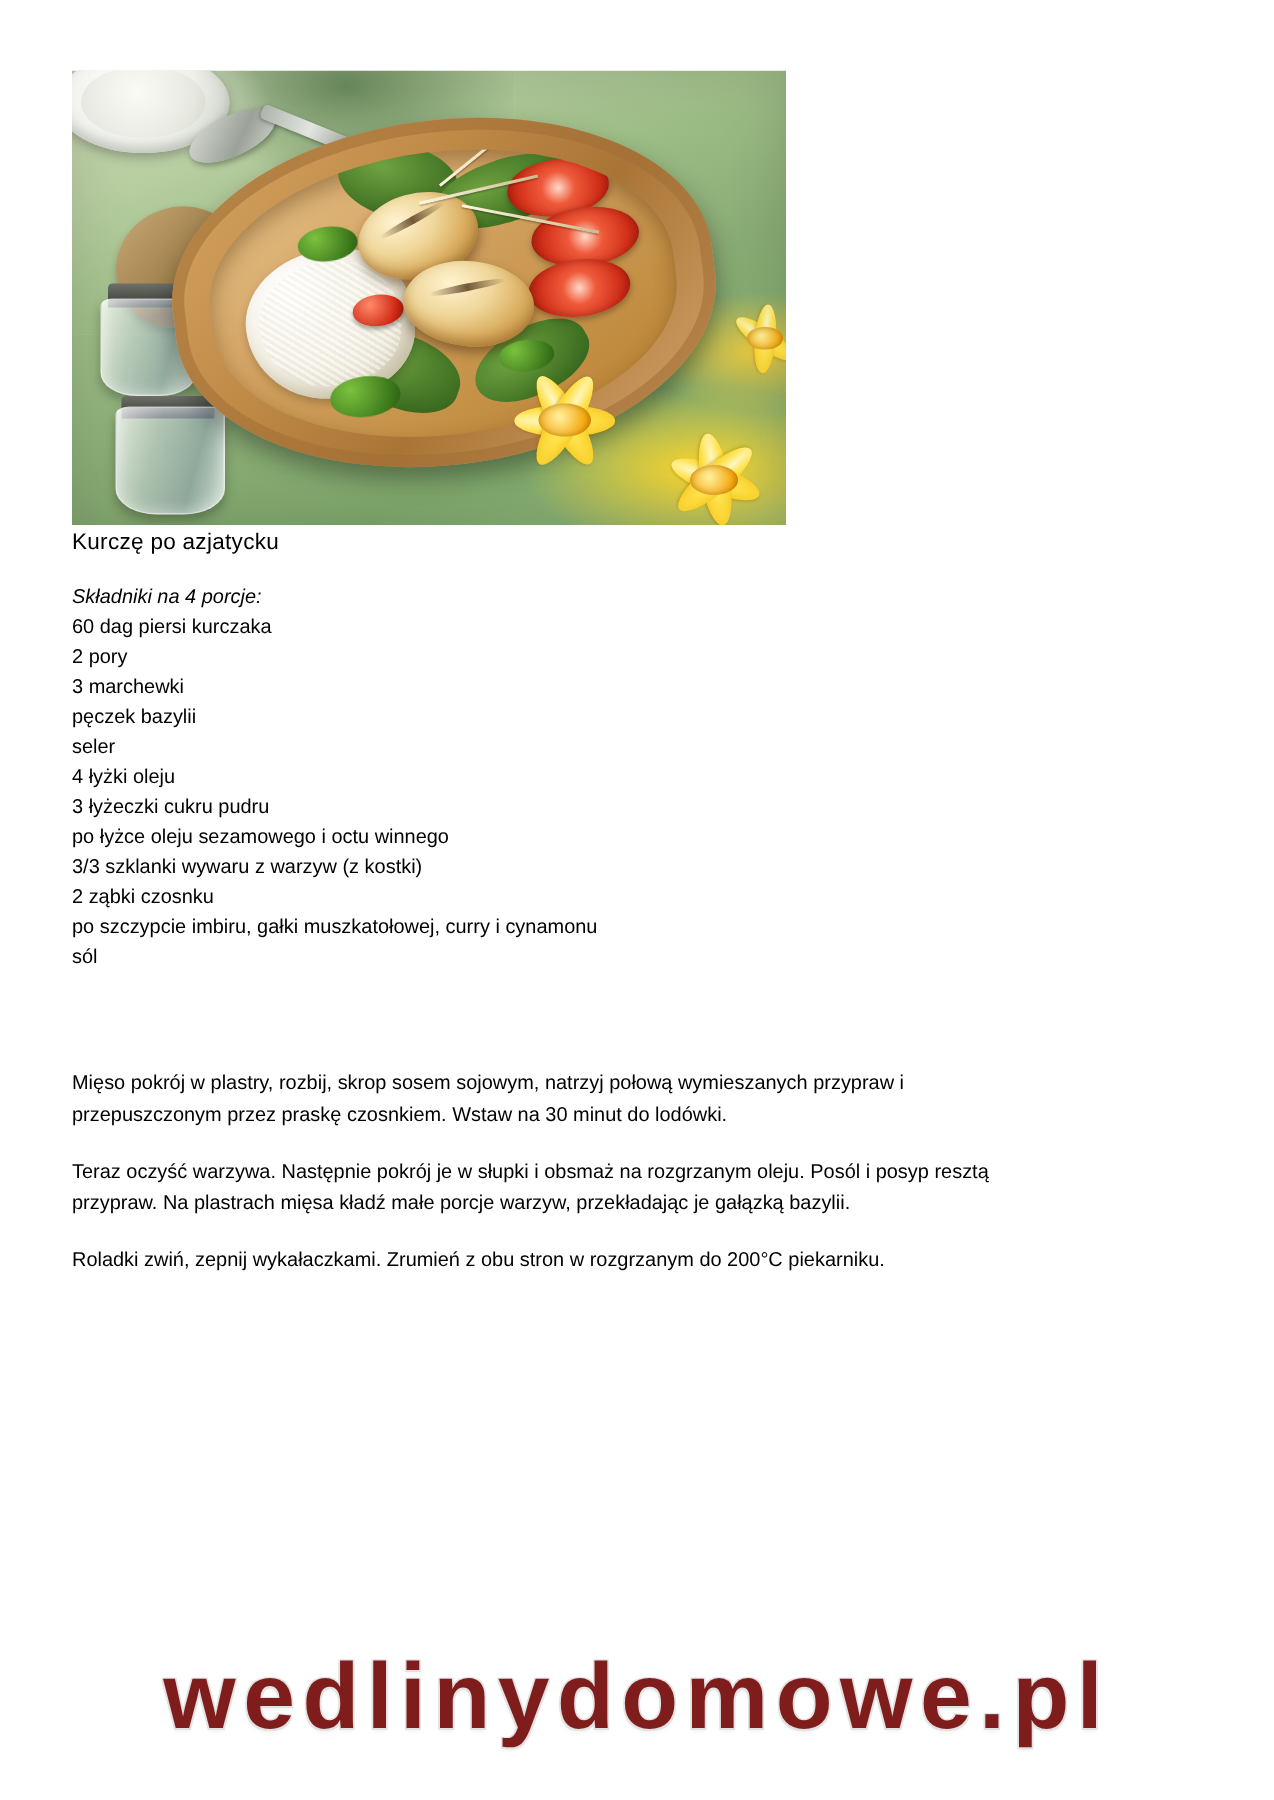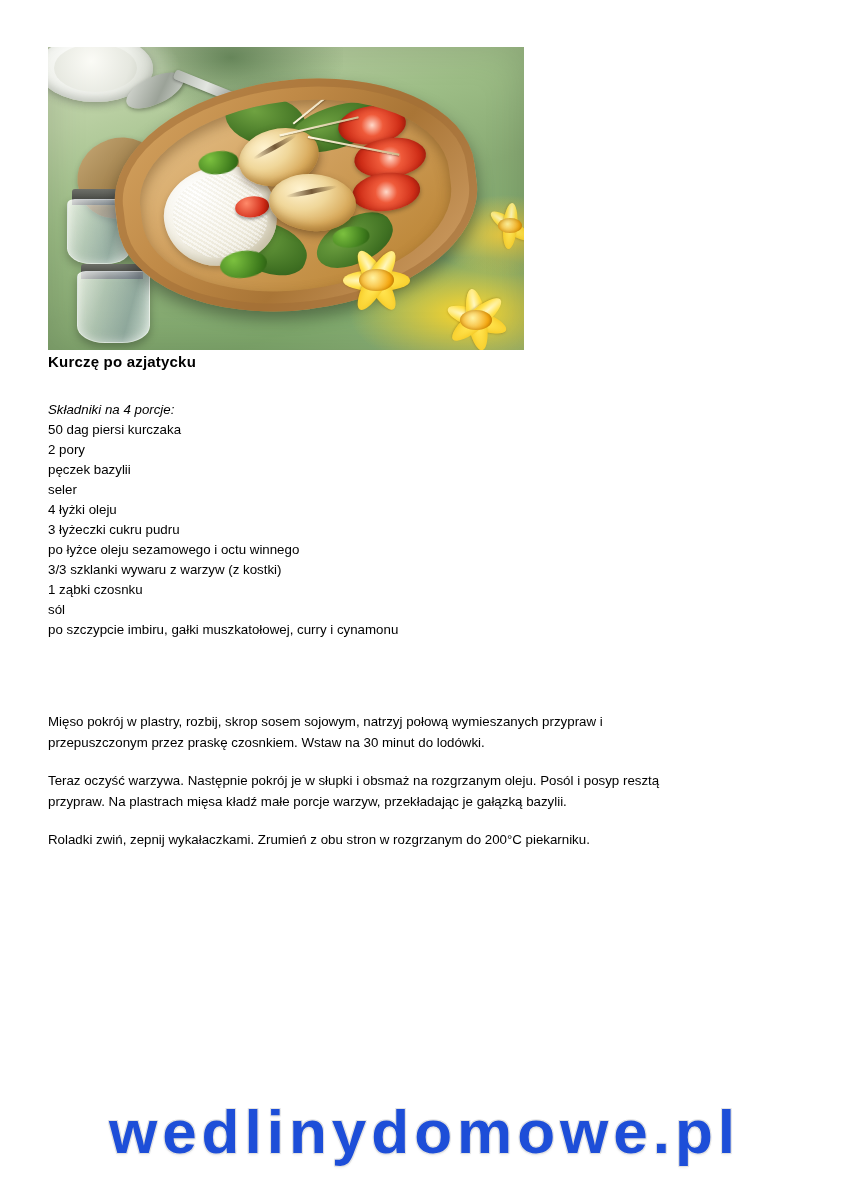--- a/index.html
+++ b/index.html
@@ -246,27 +246,27 @@
   }
   .f1 { left: 56%; top: 64%; width: 26%; height: 26%; }
   .f2 { left: 78%; top: 78%; width: 24%; height: 24%; }
   .f3 { left: 88%; top: 50%; width: 18%; height: 18%; opacity: .9; }
   
   .title {
     position: absolute;
     left: 48px;
     top: 353px;
     font-size: 15px;
-    font-weight: bold;
+    font-weight: normal;
     letter-spacing: .2px;
   }
   .ing-block {
     position: absolute;
     left: 48px;
-    top: 400px;
+    top: 388px;
     width: 560px;
     font-size: 13.3px;
     line-height: 20px;
   }
   .ing-head {
     font-style: italic;
   }
   .paras {
     position: absolute;
     left: 48px;
@@ -281,21 +281,21 @@
   
   .watermark {
     position: absolute;
     left: 0;
     right: 0;
     top: 1096px;
     text-align: center;
     font-size: 62px;
     font-weight: bold;
     letter-spacing: 5px;
-    color: #1d4ed8;
+    color: #7f1d1d;
     text-shadow:
       -1px -1px 0 #e2e2e2,
        1px -1px 0 #e2e2e2,
       -1px  1px 0 #e2e2e2,
        1px  1px 0 #e2e2e2,
        0 2px 3px rgba(0,0,0,0.07);
     white-space: nowrap;
     user-select: none;
   }
 </style>
@@ -366,31 +366,32 @@
         <div class="petal" style="transform:rotate(95deg)"></div>
         <div class="center"></div>
       </div>
     </div>
   </div>
 
   <div class="title">Kurczę po azjatycku</div>
 
   <div class="ing-block">
     <div class="ing-head">Składniki na 4 porcje:</div>
-    <div>50 dag piersi kurczaka</div>
+    <div>60 dag piersi kurczaka</div>
     <div>2 pory</div>
+    <div>3 marchewki</div>
     <div>pęczek bazylii</div>
     <div>seler</div>
     <div>4 łyżki oleju</div>
     <div>3 łyżeczki cukru pudru</div>
     <div>po łyżce oleju sezamowego i octu winnego</div>
     <div>3/3 szklanki wywaru z warzyw (z kostki)</div>
-    <div>1 ząbki czosnku</div>
+    <div>2 ząbki czosnku</div>
+    <div>po szczypcie imbiru, gałki muszkatołowej, curry i cynamonu</div>
     <div>sól</div>
-    <div>po szczypcie imbiru, gałki muszkatołowej, curry i cynamonu</div>
   </div>
 
   <div class="paras">
     <p>Mięso pokrój w plastry, rozbij, skrop sosem sojowym, natrzyj połową wymieszanych przypraw i przepuszczonym przez praskę czosnkiem. Wstaw na 30 minut do lodówki.</p>
     <p>Teraz oczyść warzywa. Następnie pokrój je w słupki i obsmaż na rozgrzanym oleju. Posól i posyp resztą przypraw. Na plastrach mięsa kładź małe porcje warzyw, przekładając je gałązką bazylii.</p>
     <p>Roladki zwiń, zepnij wykałaczkami. Zrumień z obu stron w rozgrzanym do 200°C piekarniku.</p>
   </div>
 
   <div class="watermark">wedlinydomowe.pl</div>
 

